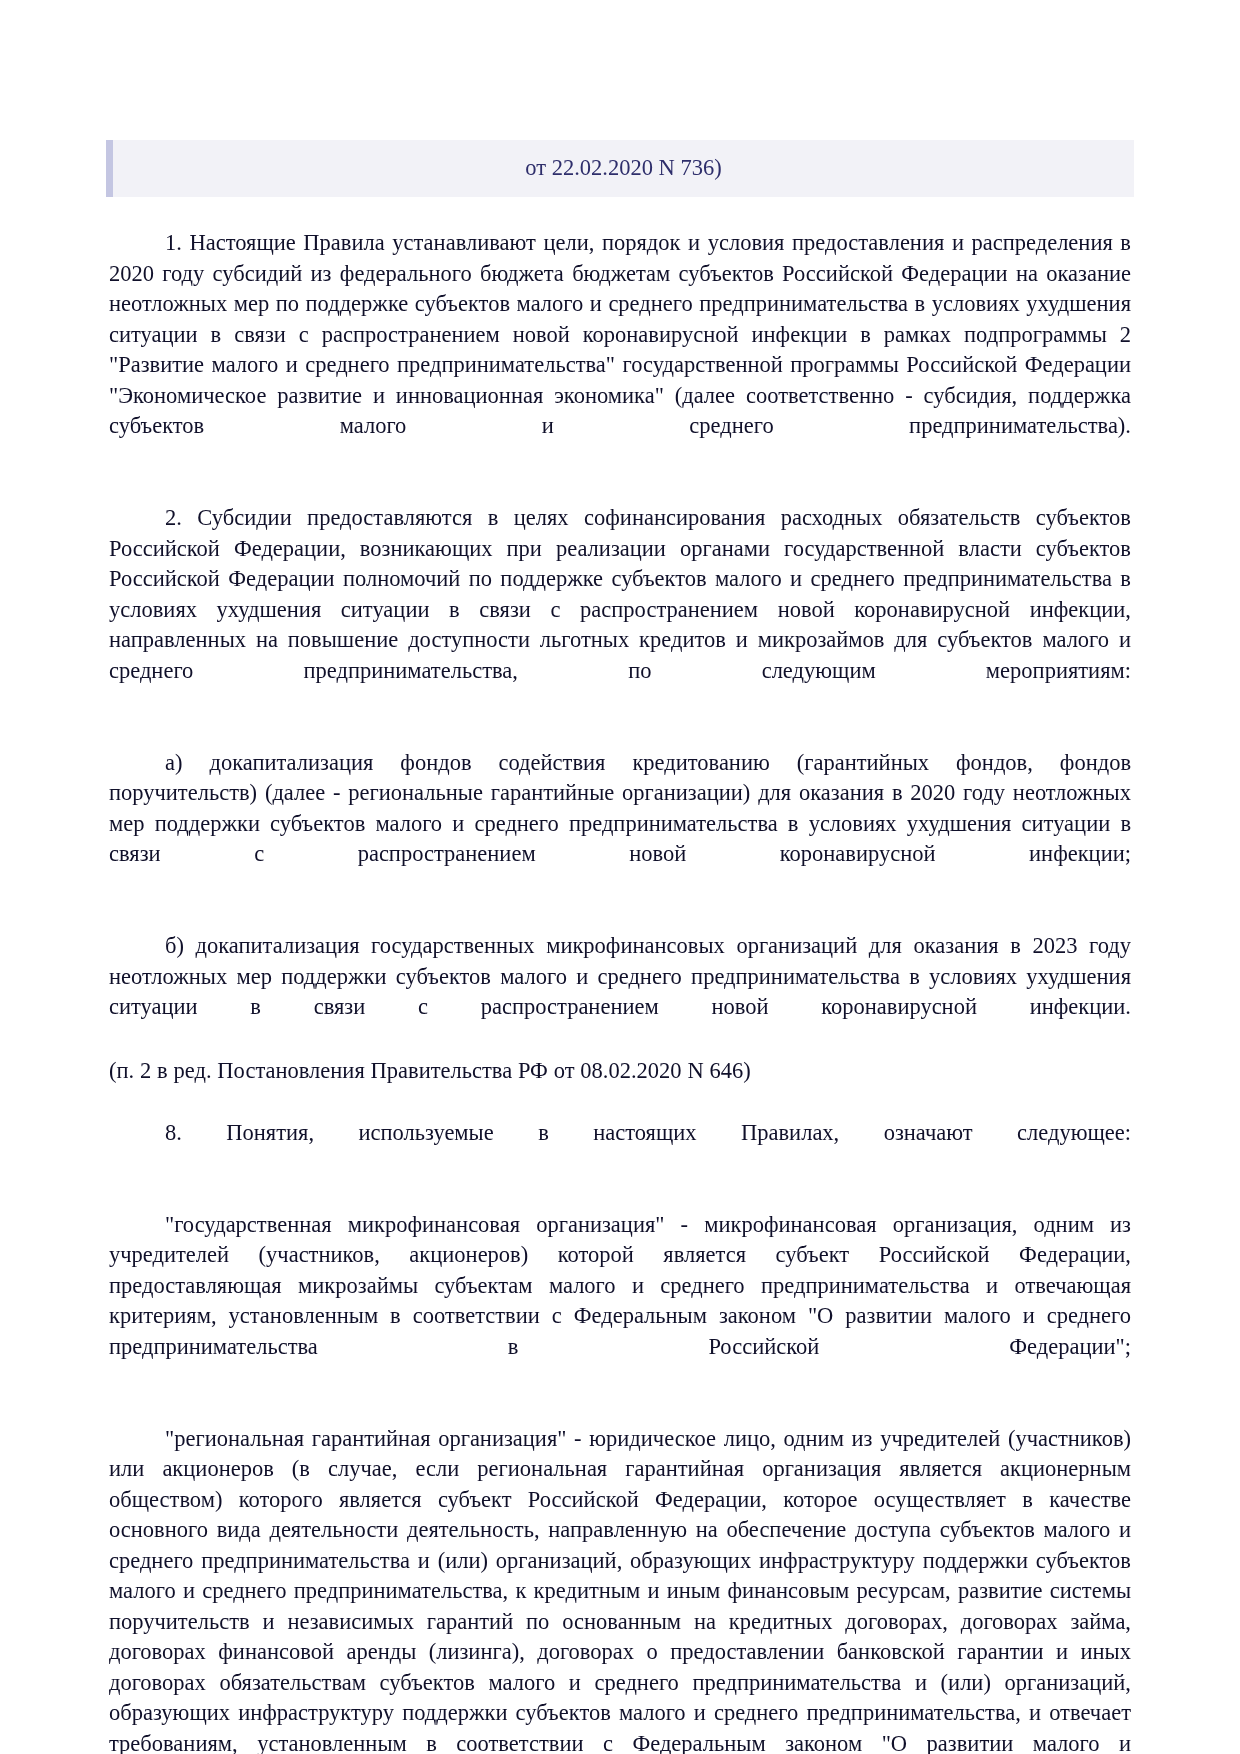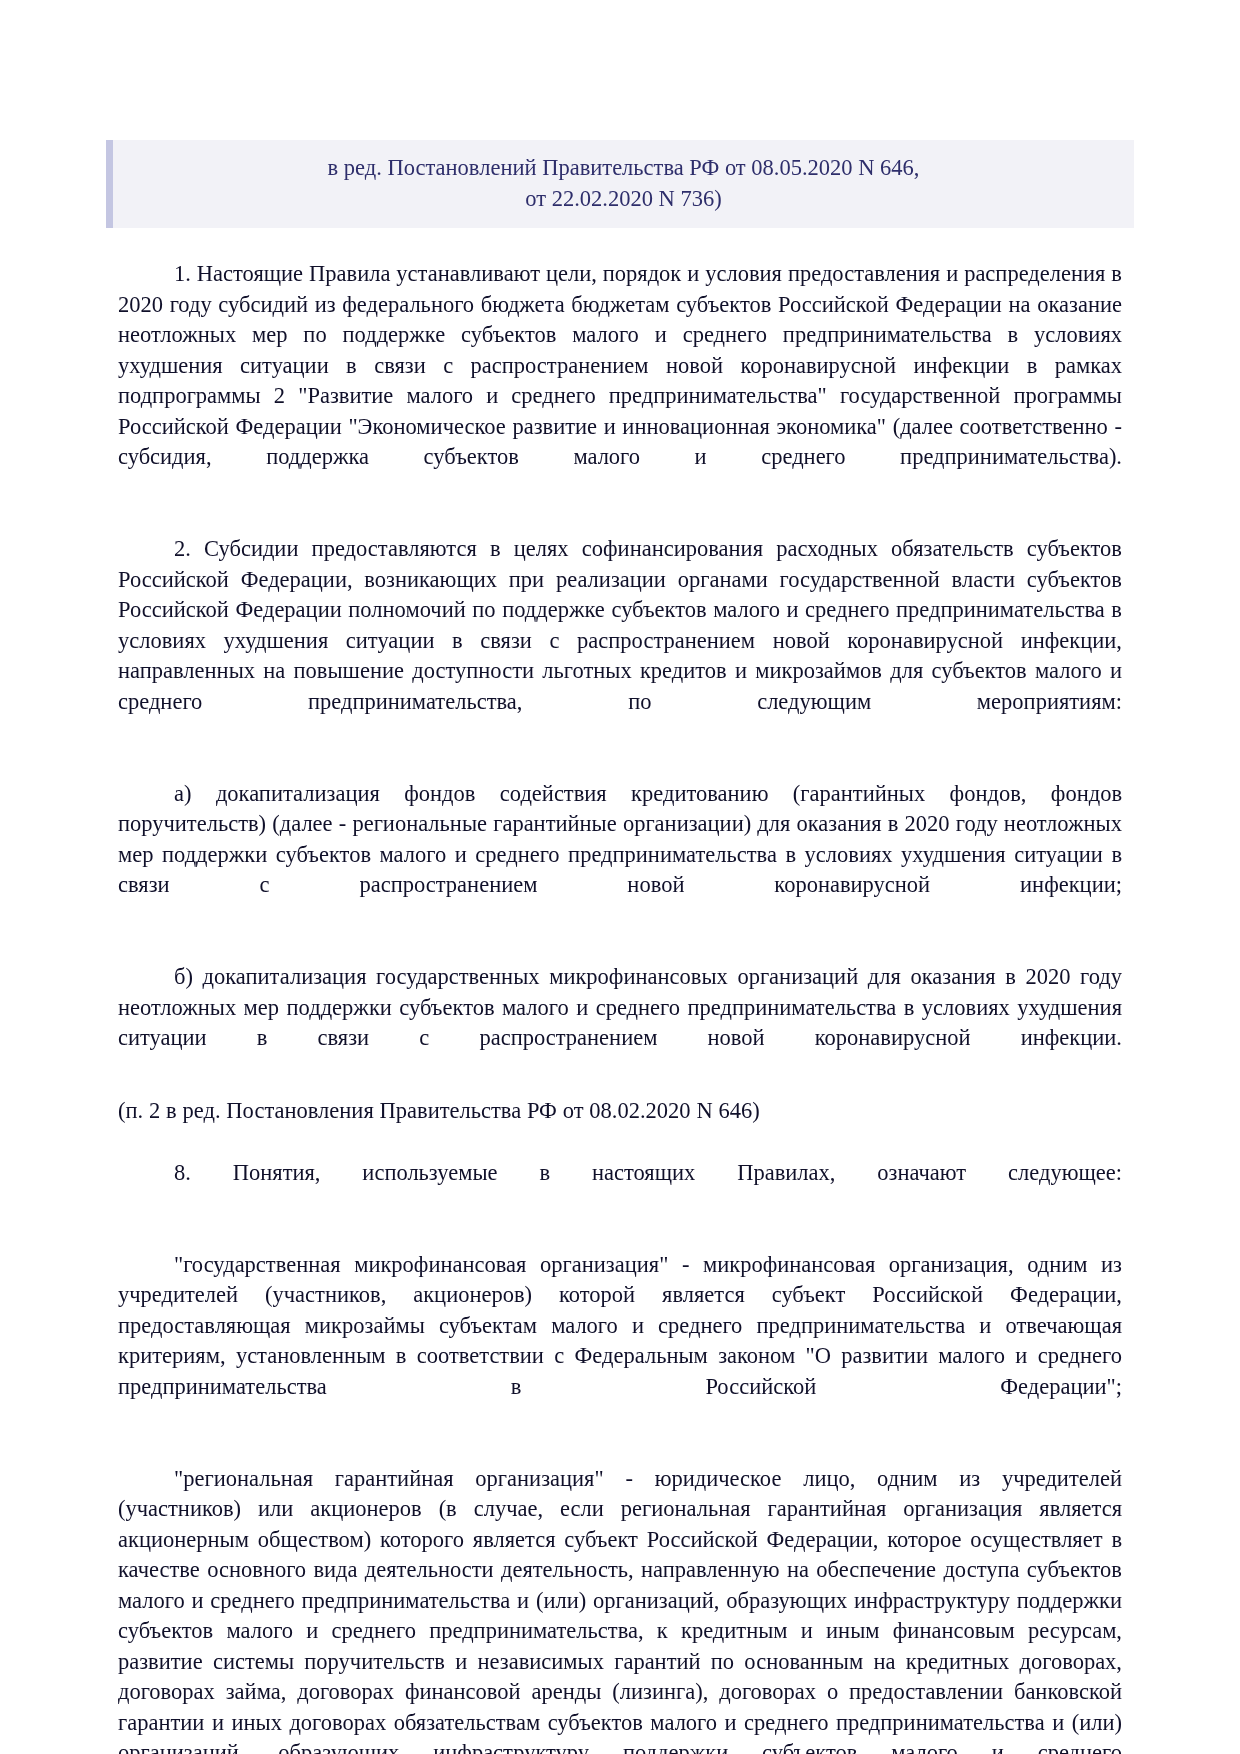--- a/index.html
+++ b/index.html
@@ -49,21 +49,21 @@
     white-space: pre-wrap;
   }
 
   
   .para {
     font-size: 22.5px;
     line-height: 30.5px;
     text-align: justify;
     text-justify: inter-word;
     color: #10102a;
-    margin: 12px;
+    margin: 3px;
     white-space: pre-wrap;
     word-spacing: 0.2px;
   }
   .para.indent {
     text-indent: 56px;
   }
   .para.gap {
     margin-top: 31px;
   }
   .para.nogap {
@@ -79,29 +79,28 @@
     content: none;
   }
 </style>
 </head>
 <body>
 
 <div class="page">
   <div class="content">
 
     <div class="revision-box">
-      <div class="revision-line">в ред. Постановлений Правительства РФ от 08.05.2020 N 646,</div>
       <div class="revision-line">от 22.02.2020 N 736)</div>
     </div>
 
     <div id="paragraphs">
         <p class="para indent gap">1. Настоящие Правила устанавливают цели, порядок и условия предоставления и распределения в 2020 году субсидий из федерального бюджета бюджетам субъектов Российской Федерации на оказание неотложных мер по поддержке субъектов малого и среднего предпринимательства в условиях ухудшения ситуации в связи с распространением новой коронавирусной инфекции в рамках подпрограммы 2 "Развитие малого и среднего предпринимательства" государственной программы Российской Федерации "Экономическое развитие и инновационная экономика" (далее соответственно - субсидия, поддержка субъектов малого и среднего предпринимательства).</p>
         <p class="para indent gap">2. Субсидии предоставляются в целях софинансирования расходных обязательств субъектов Российской Федерации, возникающих при реализации органами государственной власти субъектов Российской Федерации полномочий по поддержке субъектов малого и среднего предпринимательства в условиях ухудшения ситуации в связи с распространением новой коронавирусной инфекции, направленных на повышение доступности льготных кредитов и микрозаймов для субъектов малого и среднего предпринимательства, по следующим мероприятиям:</p>
         <p class="para indent gap">а) докапитализация фондов содействия кредитованию (гарантийных фондов, фондов поручительств) (далее - региональные гарантийные организации) для оказания в 2020 году неотложных мер поддержки субъектов малого и среднего предпринимательства в условиях ухудшения ситуации в связи с распространением новой коронавирусной инфекции;</p>
-        <p class="para indent gap">б) докапитализация государственных микрофинансовых организаций для оказания в 2020 году неотложных мер поддержки субъектов малого и среднего предпринимательства в условиях ухудшения ситуации в связи с распространением новой коронавирусной инфекции.</p>
+        <p class="para indent gap">б) докапитализация государственных микрофинансовых организаций для оказания в 2023 году неотложных мер поддержки субъектов малого и среднего предпринимательства в условиях ухудшения ситуации в связи с распространением новой коронавирусной инфекции.</p>
         <p class="para nogap noafter">(п. 2 в ред. Постановления Правительства РФ от 08.02.2020 N 646)</p>
         <p class="para indent gap">8. Понятия, используемые в настоящих Правилах, означают следующее:</p>
         <p class="para indent gap">"государственная микрофинансовая организация" - микрофинансовая организация, одним из учредителей (участников, акционеров) которой является субъект Российской Федерации, предоставляющая микрозаймы субъектам малого и среднего предпринимательства и отвечающая критериям, установленным в соответствии с Федеральным законом "О развитии малого и среднего предпринимательства в Российской Федерации";</p>
         <p class="para indent gap">"региональная гарантийная организация" - юридическое лицо, одним из учредителей (участников) или акционеров (в случае, если региональная гарантийная организация является акционерным обществом) которого является субъект Российской Федерации, которое осуществляет в качестве основного вида деятельности деятельность, направленную на обеспечение доступа субъектов малого и среднего предпринимательства и (или) организаций, образующих инфраструктуру поддержки субъектов малого и среднего предпринимательства, к кредитным и иным финансовым ресурсам, развитие системы поручительств и независимых гарантий по основанным на кредитных договорах, договорах займа, договорах финансовой аренды (лизинга), договорах о предоставлении банковской гарантии и иных договорах обязательствам субъектов малого и среднего предпринимательства и (или) организаций, образующих инфраструктуру поддержки субъектов малого и среднего предпринимательства, и отвечает требованиям, установленным в соответствии с Федеральным законом "О развитии малого и</p>
       </div>
 
   </div>
 </div>
 
 </body></html>

